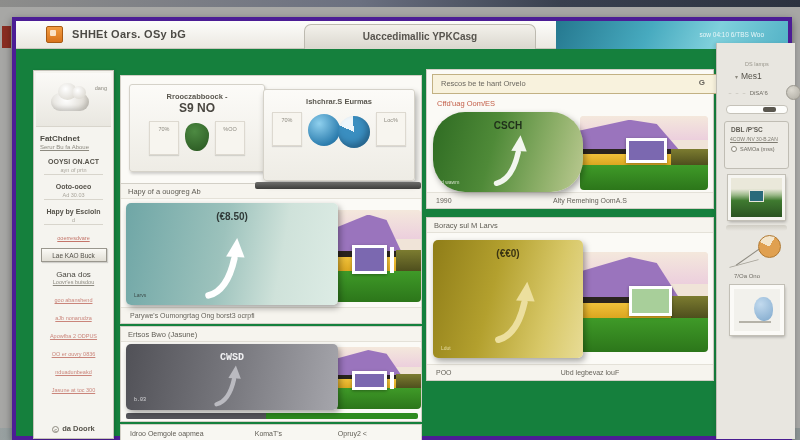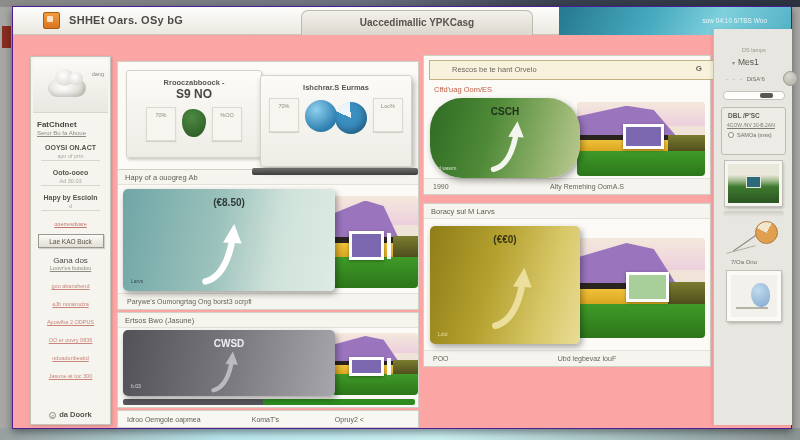--- a/index.html
+++ b/index.html
@@ -4,22 +4,22 @@
 <style>
   * { margin:0; padding:0; box-sizing:border-box; }
   body { width:800px; height:440px; font-family:"Liberation Sans", sans-serif; }
   .screen { position:relative; width:800px; height:440px; background:#a7a7a5; overflow:hidden; }
   .bezel-top { position:absolute; left:0; top:0; width:100%; height:7px;
     background:linear-gradient(90deg,#8d8d8b,#6b7080 45%,#39404f 70%,#2c3240); }
   .bezel-bottom { position:absolute; left:0; bottom:0; width:100%; height:12px;
     background:linear-gradient(90deg,#98a0a0,#b9e8ee 28%,#cdf2f4 55%,#9fb4b4 85%,#8c9494); }
   .bezel-red { position:absolute; left:2px; top:26px; width:9px; height:22px; background:#8a2d22; }
 
-  .window { position:absolute; left:12px; top:6px; width:780px; height:423px;
-    background:#fca5a5; border:1px solid #4c1d95; box-shadow:0 3px 8px rgba(0,0,0,.45); }
+  .window { position:absolute; left:12px; top:17px; width:780px; height:423px;
+    background:#15803d; border:4px solid #4c1d95; box-shadow:0 3px 8px rgba(0,0,0,.45); }
 
   
   .titlebar { position:absolute; left:0; top:0; width:100%; height:28px;
     background:linear-gradient(180deg,#fdfdfb,#ebe8e1); border-bottom:1px solid #c9c6bd; }
   .titlebar-teal { position:absolute; right:0; top:0; width:232px; height:28px;
     background:linear-gradient(115deg,#25788f,#47aabf 40%,#7fd0dc 68%,#53b2c6); }
   .app-icon { position:absolute; left:30px; top:5px; width:17px; height:17px; border-radius:2px;
     background:linear-gradient(180deg,#f29d42,#d9731c); border:1px solid #a85a12; }
   .app-icon::after { content:""; position:absolute; left:3px; top:3px; width:6px; height:6px;
     background:#fbe3c8; border-radius:1px; }
@@ -139,21 +139,21 @@
     background:linear-gradient(90deg,#55555b 0 48%,#2e8b1f 48% 100%); }
   .l-footer { left:4px; top:354px; width:302px; height:18px; display:flex; align-items:center;
     font-size:7px; color:#5f5c54; background:#f8f7f2; border:1px solid #d2cfc6; position:absolute; }
   .l-footer span:nth-child(1){ flex:1.5; padding-left:9px; }
   .l-footer span:nth-child(2){ flex:1; }
   .l-footer span:nth-child(3){ flex:1; }
 
   .p-r1 { left:310px; top:-1px; width:288px; height:140px; }
   .p-r2 { left:310px; top:147px; width:288px; height:164px; }
   .search { position:absolute; left:5px; top:4px; width:288px; height:20px; background:#f8f2dd;
-    border:1px solid #c2b183; font-size:7.5px; color:#6a675f; line-height:18px; padding-left:22px; }
+    border:1px solid #c2b183; font-size:7.5px; color:#6a675f; line-height:18px; padding-left:8px; }
   .search-g { position:absolute; right:8px; top:1px; font-size:8px; color:#6a675f; font-weight:bold; }
   .rlink { position:absolute; left:10px; top:29px; font-size:7.5px; color:#c4604a; }
   .cap-num { width:40px; padding-left:9px; }
   .cap-text { flex:1; text-align:center; }
 
   
   .taskpane { position:absolute; left:700px; top:22px; width:79px; height:396px;
     background:#e8e6e0; border-left:1px solid #c2bfb6; box-shadow:-2px 0 3px rgba(0,0,0,.08);
     color:#6f6c64; z-index:5; }
   .tp-tiny { position:absolute; left:28px; top:18px; font-size:5.5px; color:#9a978d; }
@@ -292,21 +292,21 @@
           <div class="ls-selbox"></div>
           <div class="ls-sliver"></div>
         </div>
         <div class="panel-f">
           <span style="padding-left:9px;">Parywe's Oumongrtag Ong borst3 ocrpfi</span>
         </div>
       </div>
 
       <div class="panel p-l3">
         <div class="panel-h">Ertsos Bwo (Jasune)</div>
-        <div class="bigcard card-gray" style="left:5px;top:17px;width:212px;height:66px;">
+        <div class="bigcard card-gray" style="left:5px;top:17px;width:212px;height:66px;font-family:Liberation Mono, monospace;">
           <div class="price">CWSD</div>
           <svg class="swoosh" style="left:78px;top:14px;" width="50" height="50" viewBox="0 0 60 80">
             <path d="M10 74 C 26 70, 34 52, 38 34" fill="none" stroke="#babac0" stroke-width="7" stroke-linecap="round"></path>
             <path d="M29 32 L41 12 L49 33 Z" fill="#babac0"></path>
           </svg>
           <div class="tag">b.03</div>
         </div>
         <div class="landscape" style="left:214px;top:20px;width:86px;height:62px;">
           <div class="ls-sky"></div>
           <div class="ls-roof"></div>

